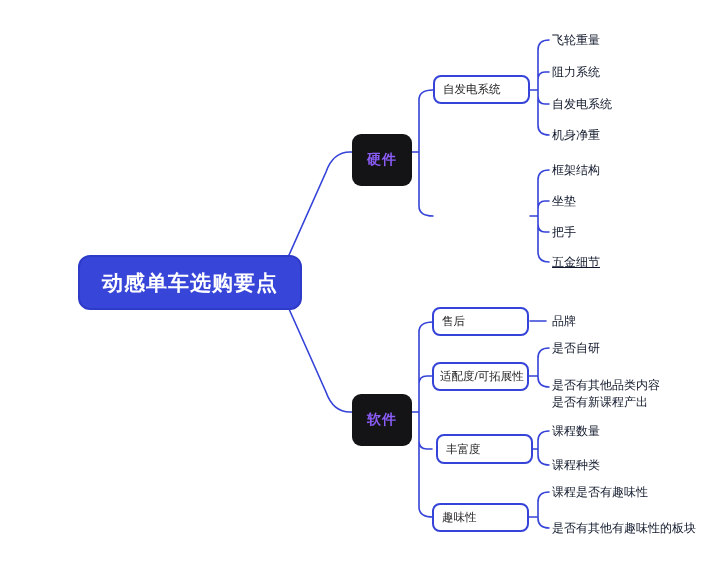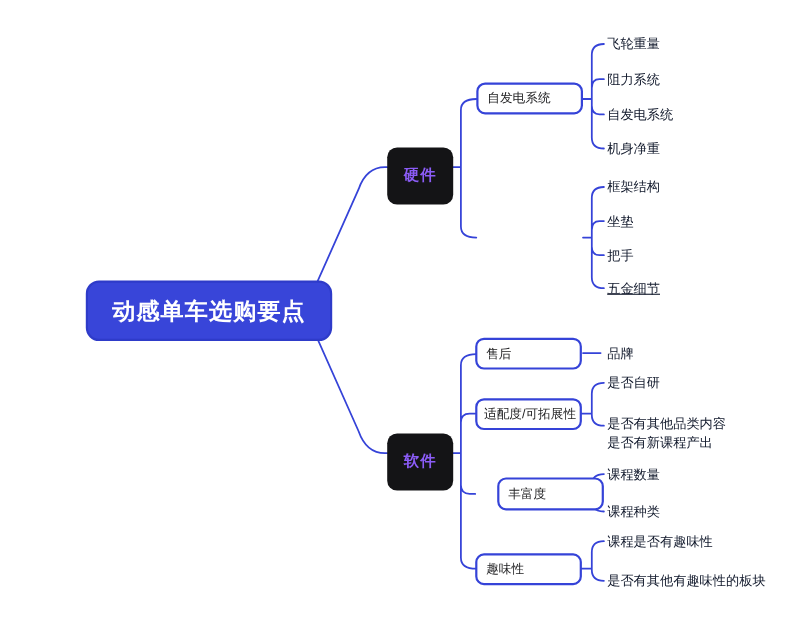--- a/index.html
+++ b/index.html
@@ -54,21 +54,21 @@
   </svg>
 
   <div class="node node-root">动感单车选购要点</div>
 
   <div class="node node-branch" style="left:352px;top:134px;">硬件</div>
   <div class="node node-branch" style="left:352px;top:394px;">软件</div>
 
   <div class="node node-topic" style="left:433px;top:75px;">自发电系统</div>
   <div class="node node-topic" style="left:432px;top:307px;">售后</div>
   <div class="node node-topic" style="left:432px;top:362px;padding-left:6px;">适配度/可拓展性</div>
-  <div class="node node-topic" style="left:452px;top:434px;height:30px;">丰富度</div>
+  <div class="node node-topic" style="left:436px;top:434px;height:30px;">丰富度</div>
   <div class="node node-topic" style="left:432px;top:503px;">趣味性</div>
 
   <span class="leaf" style="left:552px;top:32px;">飞轮重量</span>
   <span class="leaf" style="left:552px;top:64px;">阻力系统</span>
   <span class="leaf" style="left:552px;top:96px;">自发电系统</span>
   <span class="leaf" style="left:552px;top:127px;">机身净重</span>
 
   <span class="leaf" style="left:552px;top:162px;">框架结构</span>
   <span class="leaf" style="left:552px;top:193px;">坐垫</span>
   <span class="leaf" style="left:552px;top:224px;">把手</span>

